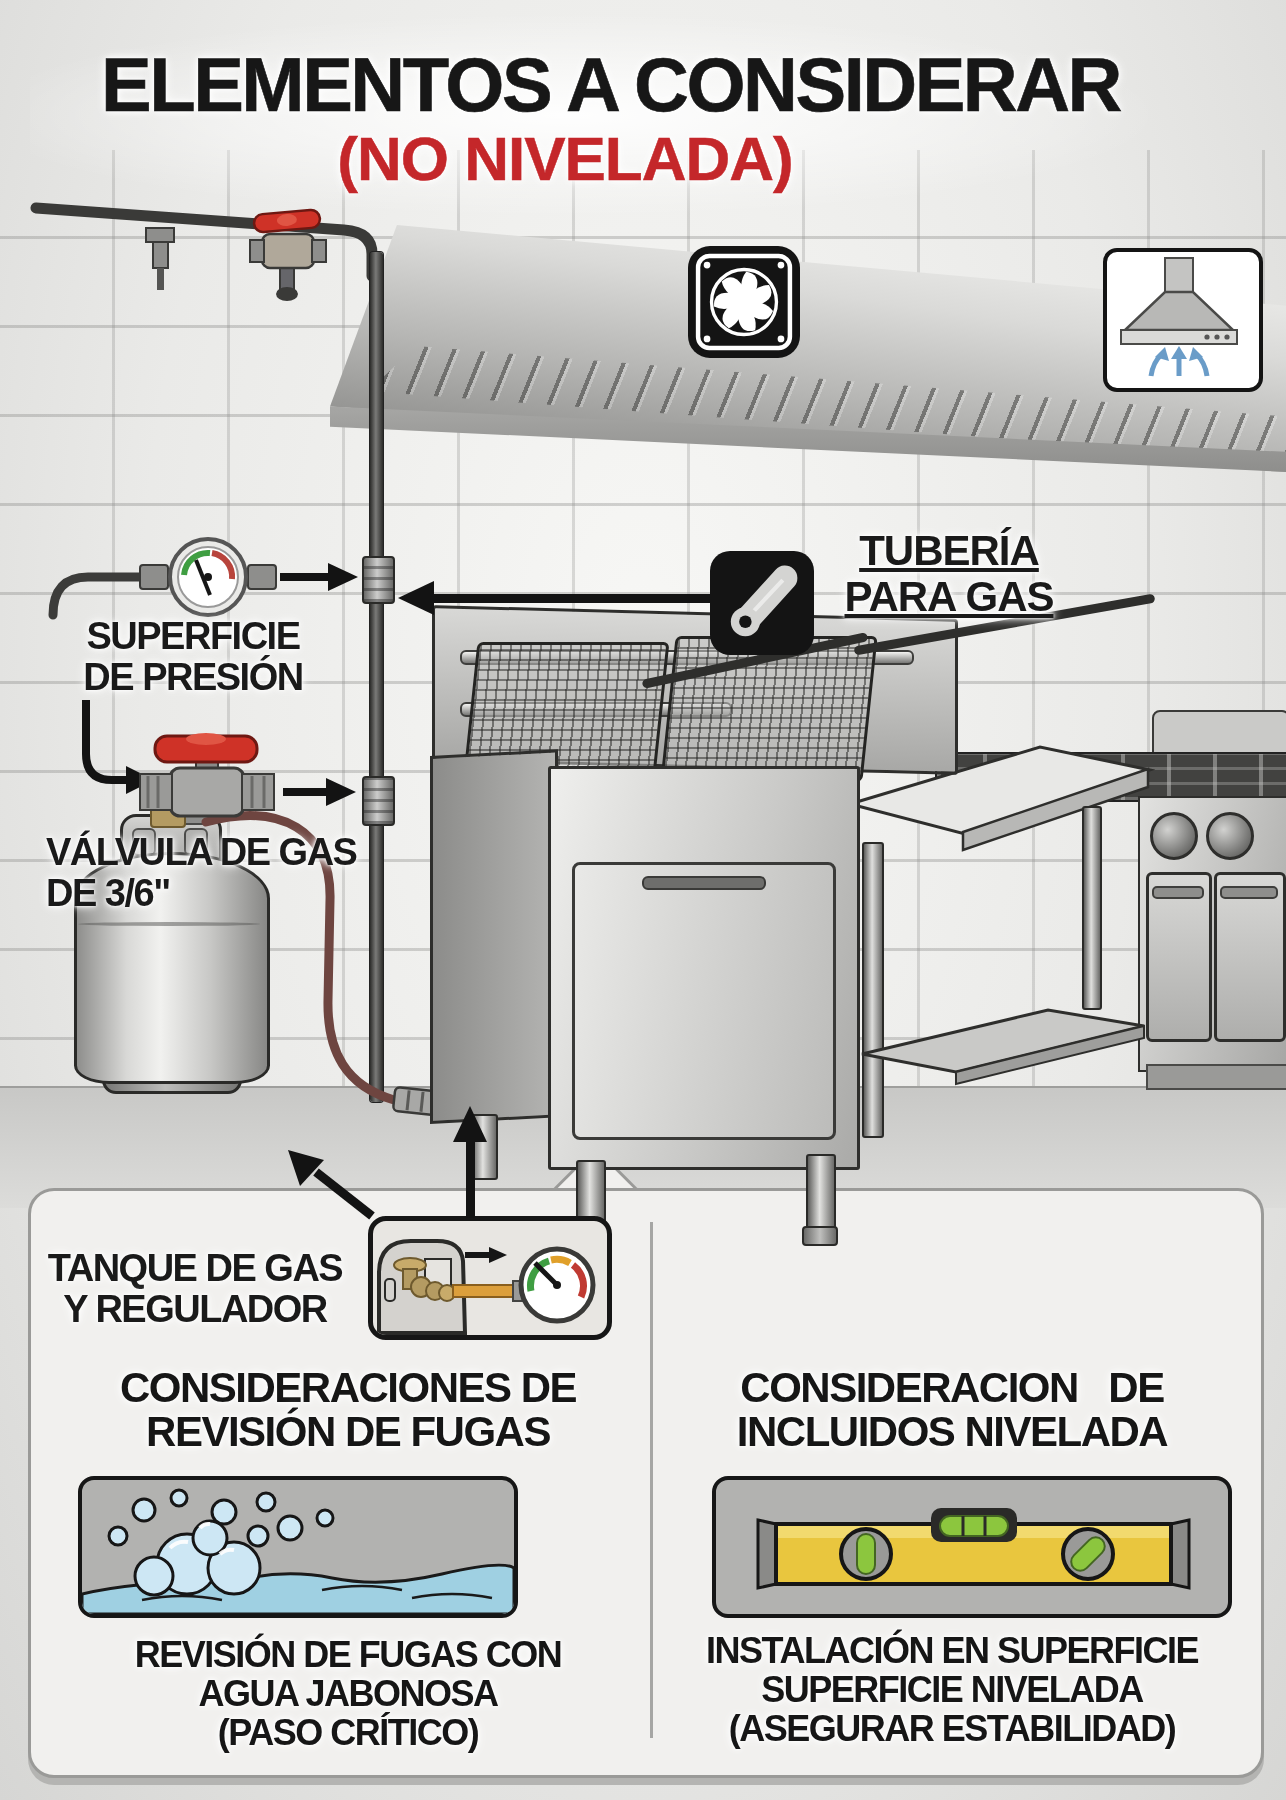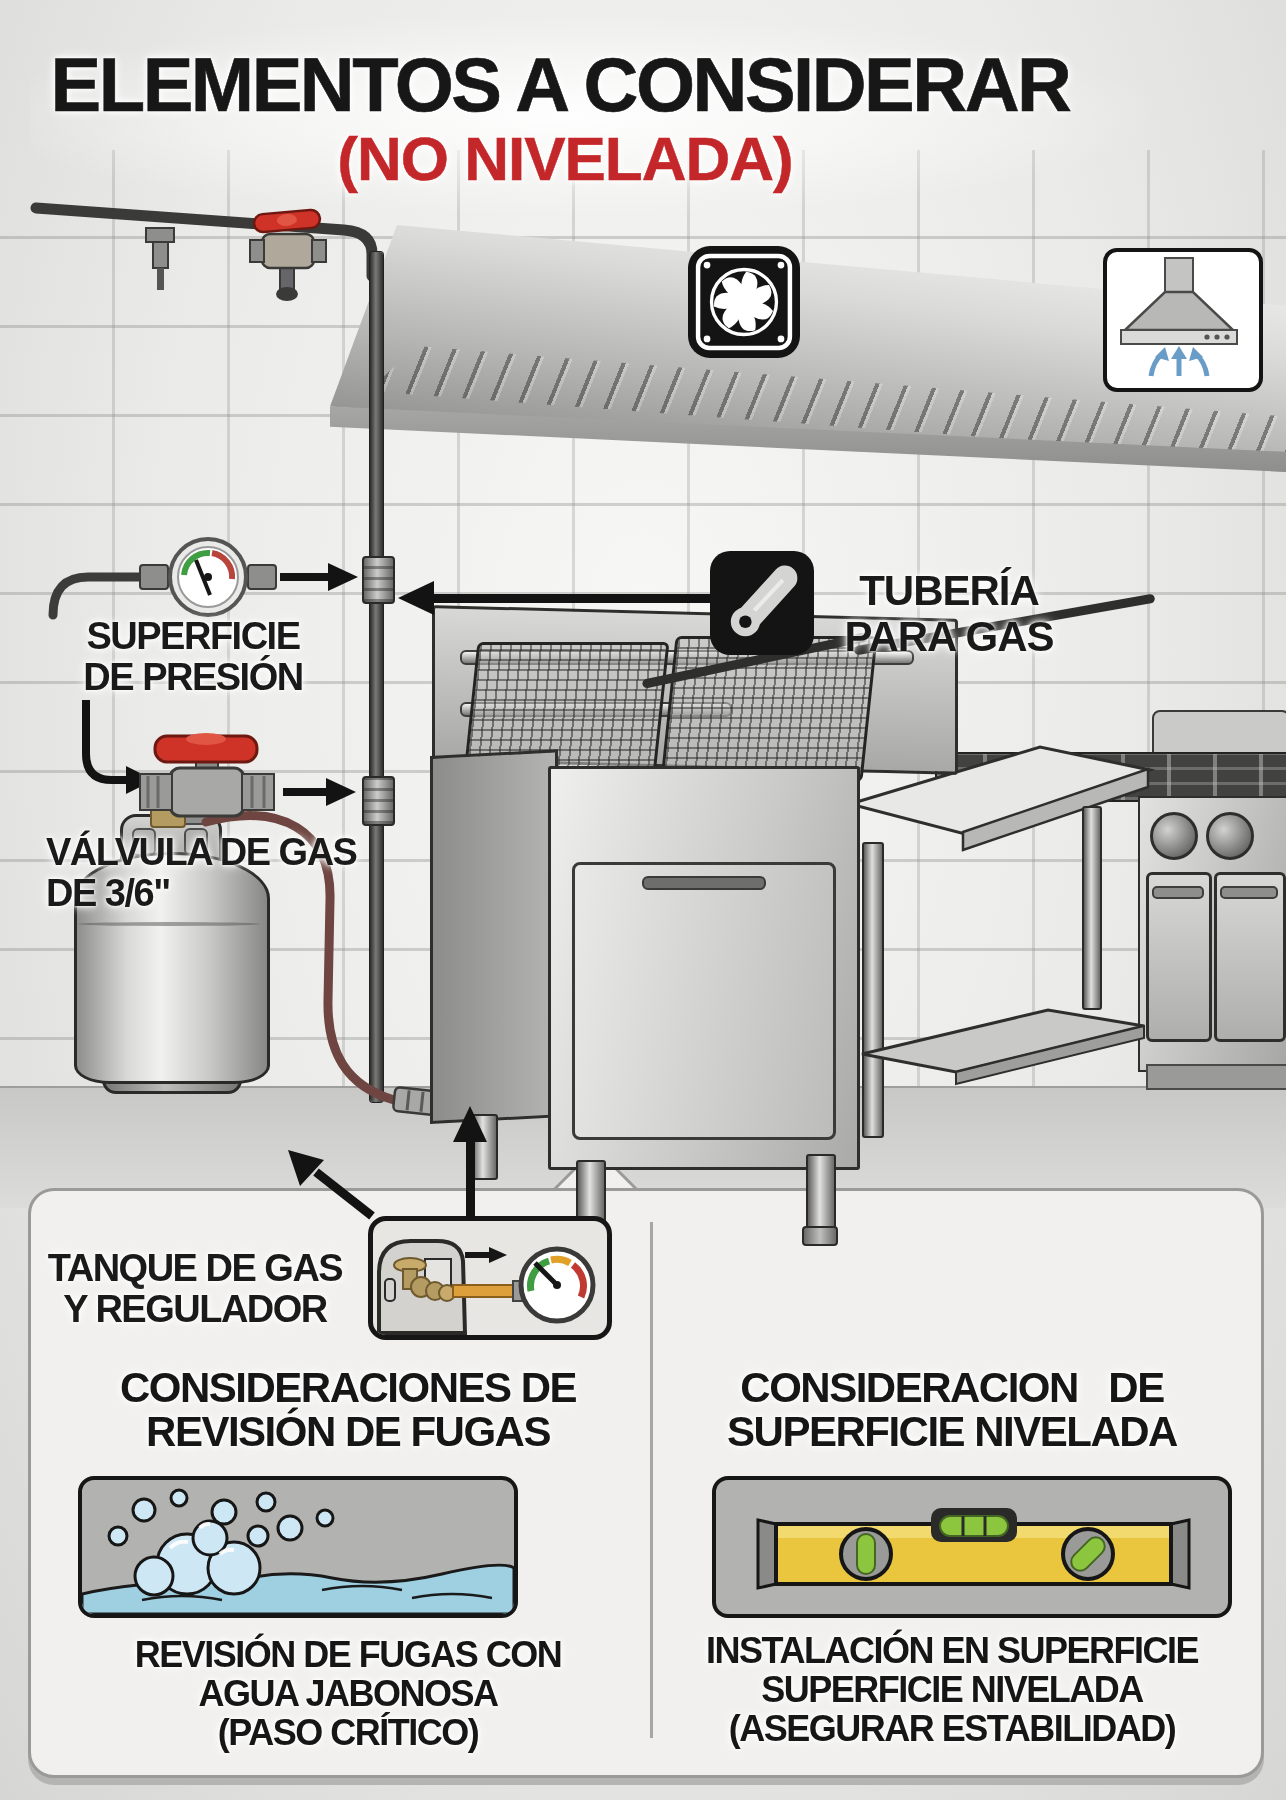--- a/index.html
+++ b/index.html
@@ -16,21 +16,21 @@
     background-image:
       repeating-linear-gradient(180deg, transparent 0 86px, rgba(125,125,123,.38) 86px 89px),
       repeating-linear-gradient(90deg, transparent 0 112px, rgba(125,125,123,.30) 112px 115px);}
   #floor{left:0;top:1086px;width:1286px;height:120px;z-index:1;border-top:2px solid #9e9e9c;
     background:linear-gradient(180deg,#c8c8c6,#dcdcda);}
   #title-glow{left:30px;top:15px;width:1120px;height:200px;z-index:2;
     background:radial-gradient(ellipse at 48% 50%, rgba(255,255,255,.95), rgba(255,255,255,0) 72%);}
 
   
   #title1{left:0;top:44px;width:1120px;font-size:76px;letter-spacing:-2.5px;color:#171717;
-    -webkit-text-stroke:.6px #171717;z-index:12;}
+    -webkit-text-stroke:.6px #171717;z-index:12;text-align:right;}
   #title2{left:0;top:126px;width:1130px;font-size:62px;letter-spacing:-1px;color:#c4272a;
     -webkit-text-stroke:.5px #c4272a;z-index:12;}
 
   
   #hood,#hood-slats,#hood-lip{left:330px;top:220px;width:956px;height:252px;z-index:2;}
   #hood{background:linear-gradient(188deg,#f4f4f2 8%,#dadad8 36%,#b6b6b4 62%,#8e8e8c 88%);
     clip-path:polygon(7% 2%,100% 34%,100% 100%,0% 74%);}
   #hood-slats{clip-path:polygon(9% 50%,100% 78%,100% 95%,4% 68%);
     background:repeating-linear-gradient(112deg, rgba(55,55,53,.5) 0 4px, rgba(255,255,255,.25) 4px 7px, transparent 7px 27px);}
   #hood-lip{clip-path:polygon(0% 74%,100% 92%,100% 100%,0% 82%);
@@ -136,21 +136,21 @@
   #level-imgbox{left:712px;top:1476px;width:512px;height:134px;}
   #leak-caption{left:60px;top:1636px;width:576px;font-size:36px;letter-spacing:-1.5px;z-index:10;color:#161616;}
   #level-caption{left:664px;top:1632px;width:576px;font-size:36px;letter-spacing:-1.5px;z-index:10;color:#161616;}
 
   
   .tile{background:#141414;border-radius:22px;z-index:10;}
   #fan-tile{left:688px;top:246px;width:112px;height:112px;}
   #pipe-tile{left:710px;top:551px;width:104px;height:104px;border-radius:20px;}
   #hood-box{left:1103px;top:248px;width:152px;height:136px;background:#fff;border:4px solid #141414;border-radius:14px;z-index:10;}
   #extractor-label{left:812px;top:218px;width:290px;font-size:34px;line-height:1.12;z-index:10;}
-  #tuberia-label{left:806px;top:568px;width:286px;font-size:42px;line-height:1.1;z-index:10;}
+  #tuberia-label{left:806px;top:528px;width:286px;font-size:42px;line-height:1.1;z-index:10;text-decoration:underline;}
   #regulador-label{left:58px;top:616px;width:270px;font-size:38px;letter-spacing:-1.5px;z-index:10;}
   #valvula-label{left:46px;top:832px;width:380px;font-size:38px;letter-spacing:-1.5px;text-align:left;z-index:10;}
   #tanque-label{left:30px;top:1248px;width:330px;font-size:38px;letter-spacing:-1.5px;z-index:10;}
 
   #regulator-svg{left:40px;top:535px;z-index:10;}
   #elbow-svg{left:76px;top:696px;z-index:10;}
   #valve-svg{left:118px;top:726px;z-index:10;}
   #tank-arrow-svg{left:282px;top:1146px;z-index:10;}
   #inset-box{left:368px;top:1216px;width:234px;height:114px;border:5px solid #161616;border-radius:18px;
     background:#e8e6e2;z-index:10;overflow:hidden;}
@@ -380,21 +380,21 @@
       <line x1="184" y1="64" x2="162" y2="42" stroke="#161616" stroke-width="5"></line>
       <circle cx="184" cy="64" r="4" fill="#161616"></circle>
     </svg>
   </div>
   <div class="abs" id="up-arrow-line"></div>
   <div class="abs" id="up-arrow-head"></div>
 
   <div class="lbl" id="leak-heading">CONSIDERACIONES DE
 REVISIÓN DE FUGAS</div>
   <div class="lbl" id="level-heading">CONSIDERACION   DE
-SUPERFICIE NIVELADA</div>
+INCLUIDOS NIVELADA</div>
 
   <div class="abs imgbox" id="leak-imgbox">
     <svg width="432" height="134" viewBox="0 0 432 134">
       <path d="M150 102 Q200 88 250 98 T360 94 T432 88 L432 134 L0 134 L0 114 Q60 100 150 102 Z" fill="#9fd0e2" stroke="#1a1a1a" stroke-width="3"></path>
       <path d="M240 110 Q280 102 320 110" fill="none" stroke="#1a1a1a" stroke-width="2.5"></path>
       <path d="M330 118 Q370 110 410 118" fill="none" stroke="#1a1a1a" stroke-width="2.5"></path>
       <path d="M60 120 Q100 112 140 120" fill="none" stroke="#1a1a1a" stroke-width="2.5"></path>
       <g fill="#cde7f4" stroke="#161616" stroke-width="3">
         <circle cx="105" cy="84" r="30"></circle>
           <circle cx="152" cy="88" r="26"></circle>

